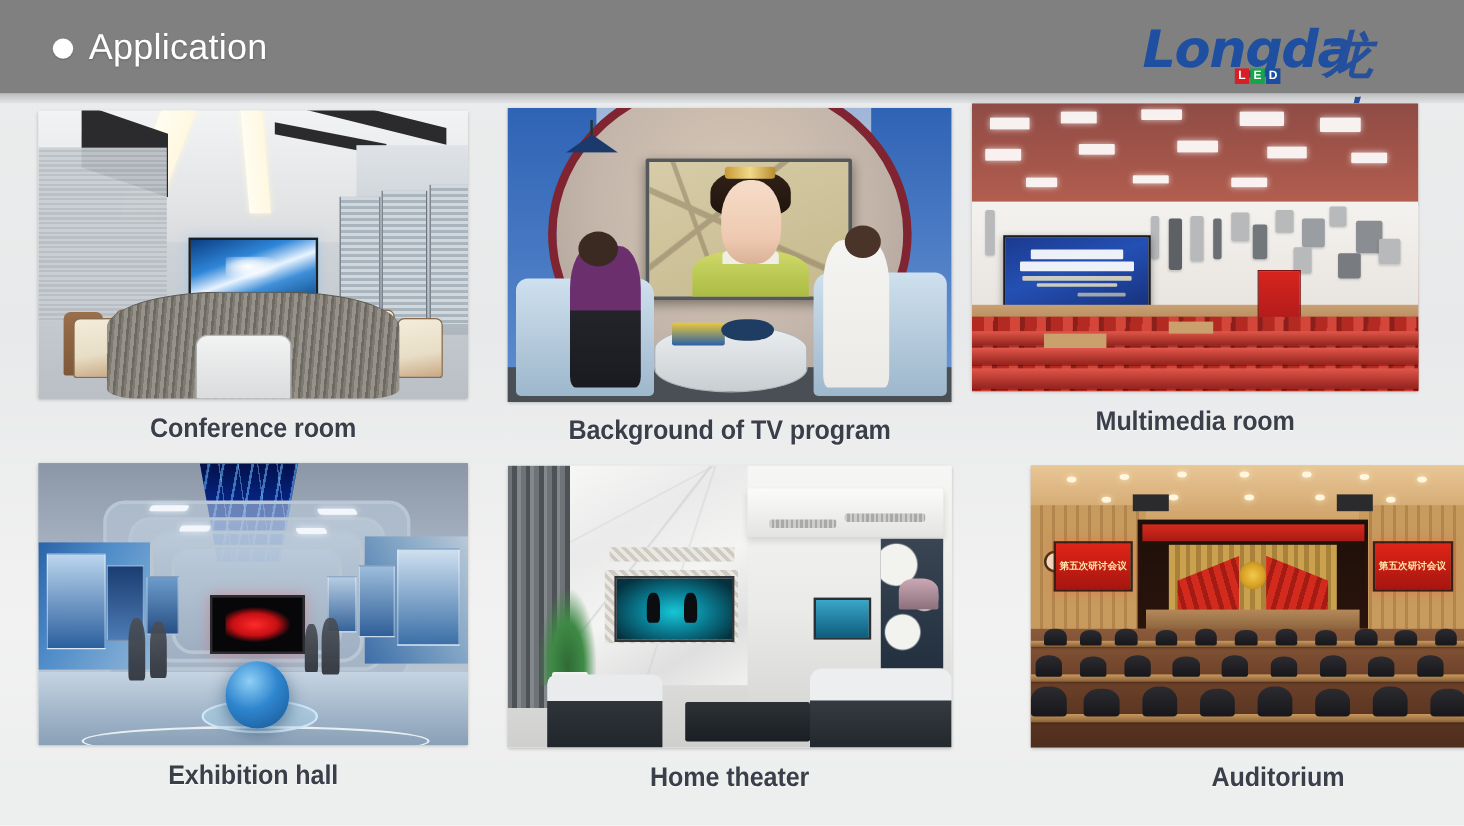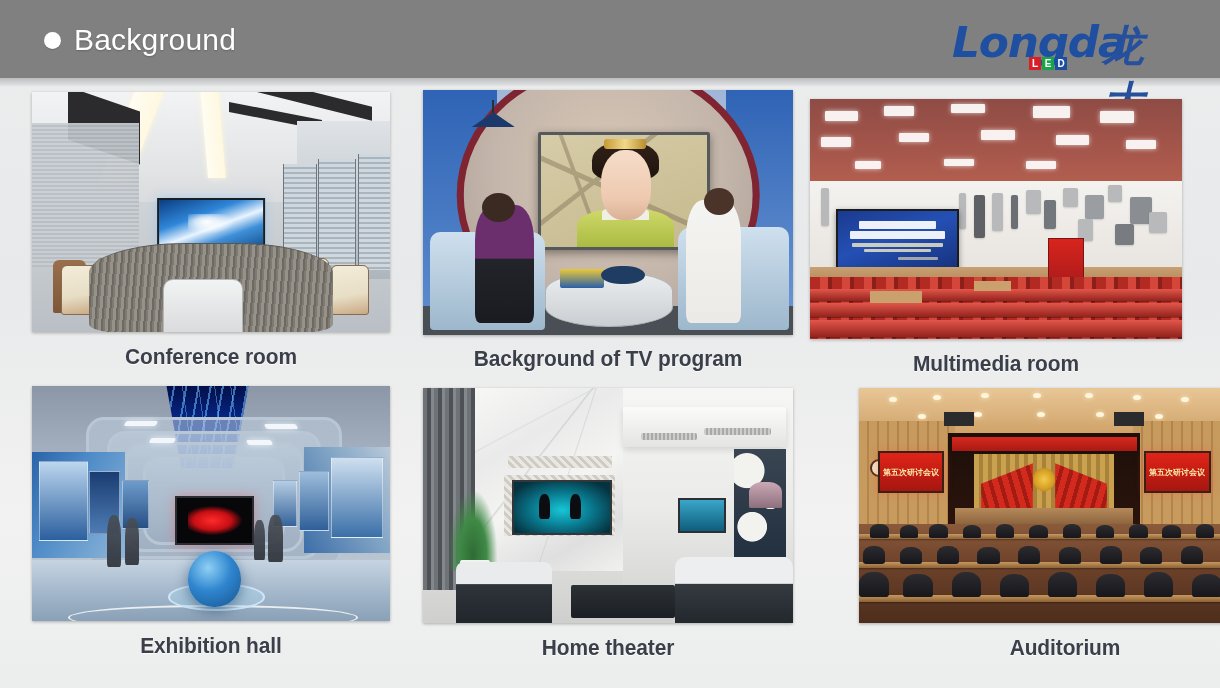--- a/index.html
+++ b/index.html
@@ -376,21 +376,21 @@
   .au-clock { left:3%; top:30%; width:14px; height:14px; border-radius:50%; background:#f0e3c8; border:2px solid #4b2e18;}
 </style>
 </head>
 <body>
 
 <div class="header"></div>
 <div class="header-under"></div>
 
 <div class="title-wrap">
   <div class="bullet"></div>
-  <div class="title-text">Background</div>
+  <div class="title-text">Application</div>
 </div>
 
 <div class="logo">
   <div class="logo-latin">Longda</div>
   <div class="logo-cjk">龙大</div>
   <div class="logo-led">
     <span class="led-l">L</span>
     <span class="led-e">E</span>
     <span class="led-d">D</span>
   </div>
@@ -448,21 +448,21 @@
       <div class="abs tv-head-l"></div>
       <div class="abs tv-person-r"></div>
       <div class="abs tv-head-r"></div>
       <div class="abs tv-table"></div>
       <div class="abs tv-box"></div>
       <div class="abs tv-fruit"></div>
     </div>
     <div class="caption" style="top:256px;">Background of TV program</div>
   </div>
 
-  <div class="cell" style="left:810px; top:13px; width:372px;">
+  <div class="cell" style="left:810px; top:0; width:372px;">
     <div class="photo mm" style="width:372px; height:240px;">
       <div class="abs mm-ceiling"></div>
       <div class="mm-tile" style="left:4%;top:5%;width:9%;height:4%;"></div>
       <div class="mm-tile" style="left:20%;top:3%;width:8%;height:4%;"></div>
       <div class="mm-tile" style="left:38%;top:2%;width:9%;height:4%;"></div>
       <div class="mm-tile" style="left:60%;top:3%;width:10%;height:5%;"></div>
       <div class="mm-tile" style="left:78%;top:5%;width:9%;height:5%;"></div>
       <div class="mm-tile" style="left:3%;top:16%;width:8%;height:4%;"></div>
       <div class="mm-tile" style="left:24%;top:14%;width:8%;height:4%;"></div>
       <div class="mm-tile" style="left:46%;top:13%;width:9%;height:4%;"></div>

